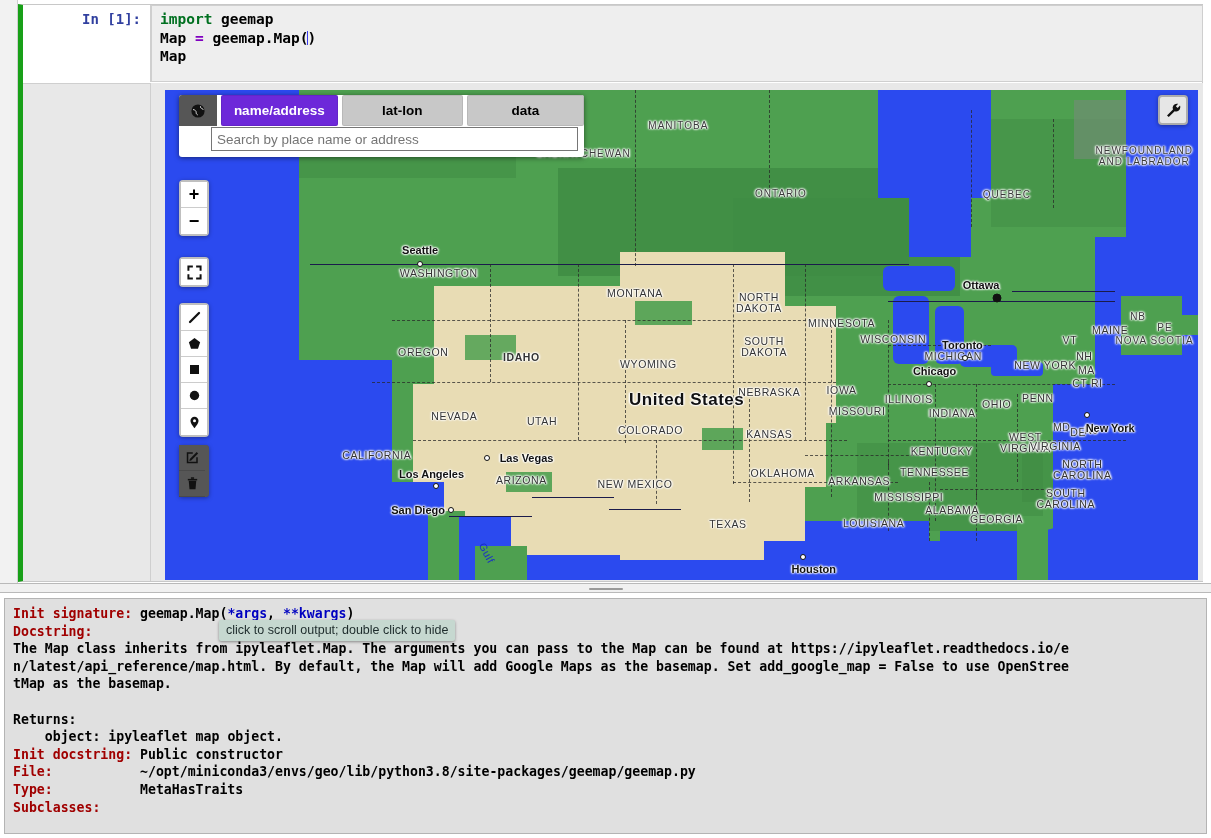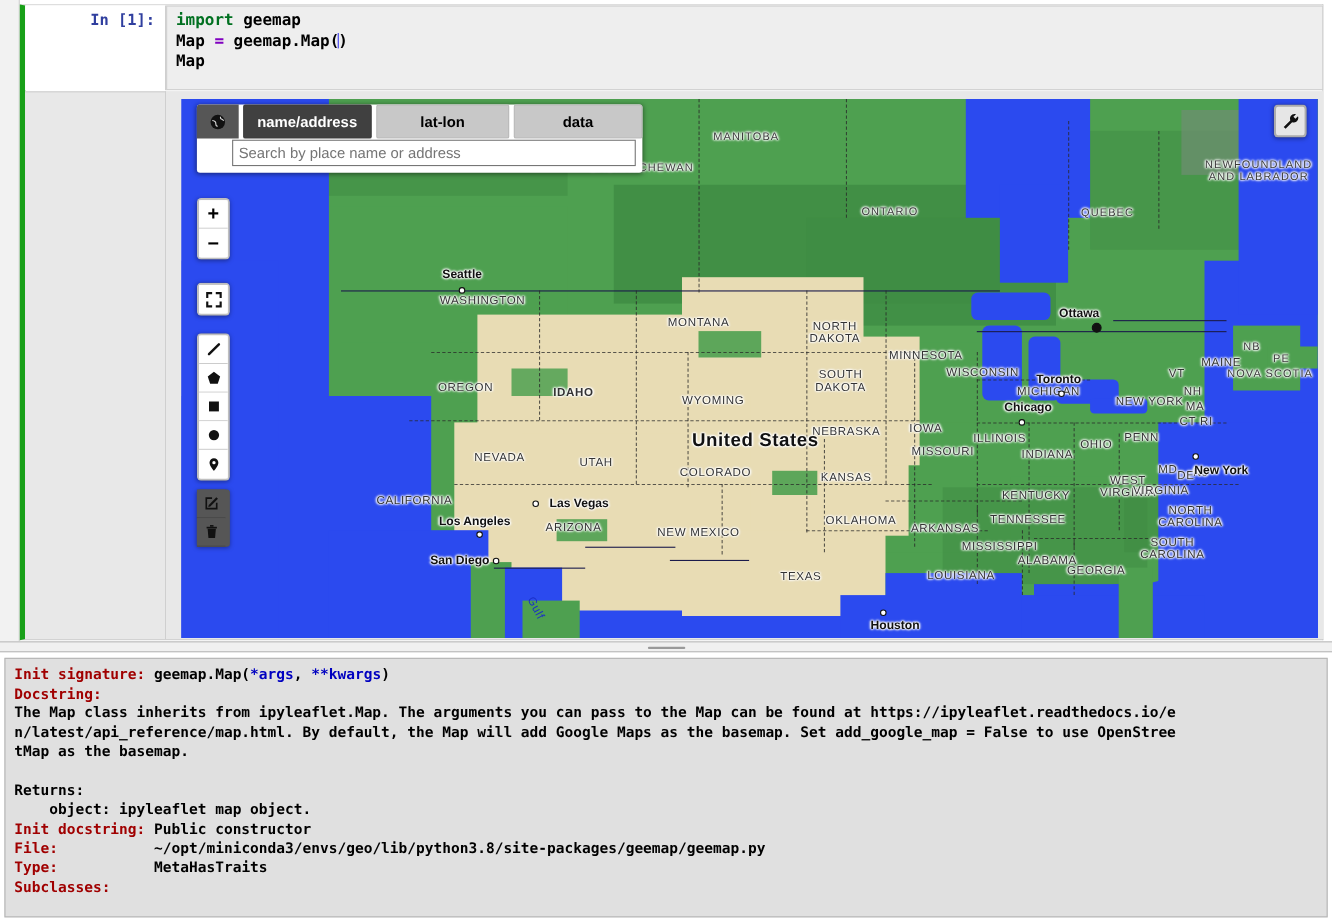--- a/index.html
+++ b/index.html
@@ -156,21 +156,21 @@
     cursor: pointer;
   }
   .stab {
     height: 31px; margin-left: 4px;
     background: #c8c8c8; color: #000;
     font-size: 13.5px; font-weight: bold;
     display: flex; align-items: center; justify-content: center;
     cursor: pointer; border-radius: 2px;
     box-shadow: inset 0 0 0 1px rgba(0,0,0,.08);
   }
-  .stab.active { background: #404040; color: #ffffff; text-align: right; }
+  .stab.active { background: #6d28d9; color: #ffffff; text-align: right; }
   .stab.w1 { width: 118px; }
   .stab.w2 { width: 122px; }
   .stab.w3 { width: 118px; }
   .search-row { flex:1; display:flex; align-items:center; padding: 0 6px 5px 32px; }
   .search-input {
     width: 100%; height: 24px;
     border: 1px solid #767676;
     background: #fff;
     font-size: 13.5px;
     font-family: "Liberation Sans", sans-serif;
@@ -432,21 +432,21 @@
               <div class="mlabel state" style="left: 945.195px; top: 240.1px;">MAINE</div>
               <div class="mlabel state" style="left: 904.908px; top: 249.9px;">VT</div>
               <div class="mlabel state" style="left: 919.37px; top: 265.58px;">NH</div>
               <div class="mlabel state" style="left: 921.436px; top: 280.28px;">MA</div>
               <div class="mlabel state" style="left: 922.469px; top: 292.53px;">CT RI</div>
               <div class="mlabel state" style="left: 896.644px; top: 336.63px;">MD</div>
               <div class="mlabel state" style="left: 913.172px; top: 341.53px;">DE</div>
               <div class="mlabel state" style="left: 926.601px; top: 339.57px;">NJ</div>
               <div class="mlabel prov" style="left: 513.401px; top: 35.28px;">MANITOBA</div>
               <div class="mlabel prov" style="left: 418.365px; top: 62.72px;">SASKATCHEWAN</div>
-              <div class="mlabel prov" style="left: 644px; top: 102.9px;">ONTARIO</div>
+              <div class="mlabel prov" style="left: 616px; top: 102.9px;">ONTARIO</div>
               <div class="mlabel prov" style="left: 841.895px; top: 104.37px;">QUEBEC</div>
               <div class="mlabel prov two" style="left: 979.284px; top: 66.15px;">
                 <div>NEWFOUNDLAND</div>
                 <div>AND LABRADOR</div>
               </div>
               <div class="mlabel prov" style="left: 973.086px; top: 226.38px;">NB</div>
               <div class="mlabel prov" style="left: 999.944px; top: 236.67px;">PE</div>
               <div class="mlabel prov" style="left: 989.614px; top: 249.9px;">NOVA SCOTIA</div>
               <div class="mlabel country" style="left: 521.665px; top: 309.68px;">United States</div>
               <div class="mlabel state" style="left: 322.296px; top: 463.05px; color: rgb(26, 47, 200); text-shadow: none; transform: translate(-50%, -50%) rotate(62deg);">Gulf</div>
@@ -551,20 +551,21 @@
             </div>
           </div>
 
           <div class="wrench-btn">
             <svg width="17" height="17" viewBox="0 0 16 16" aria-hidden="true">
               <path d="M11.1 1.6a3.9 3.9 0 00-3.6 5.4L1.9 12.6l1.6 1.6 5.6-5.6a3.9 3.9 0 005.3-3.6c0-.6-.1-1.1-.3-1.6l-2.2 2.2-1.7-1.7 2.2-2.2c-.4-.1-.8-.1-1.3-.1z" fill="#111"></path>
             </svg>
           </div>
         </div>
 
+        <div class="tooltip">click to scroll output; double click to hide</div>
       </div>
     </div>
   </div>
 </div>
 
 <div class="splitter">
   <div class="splitter-grip"></div>
 </div>
 
 <div id="pager">

